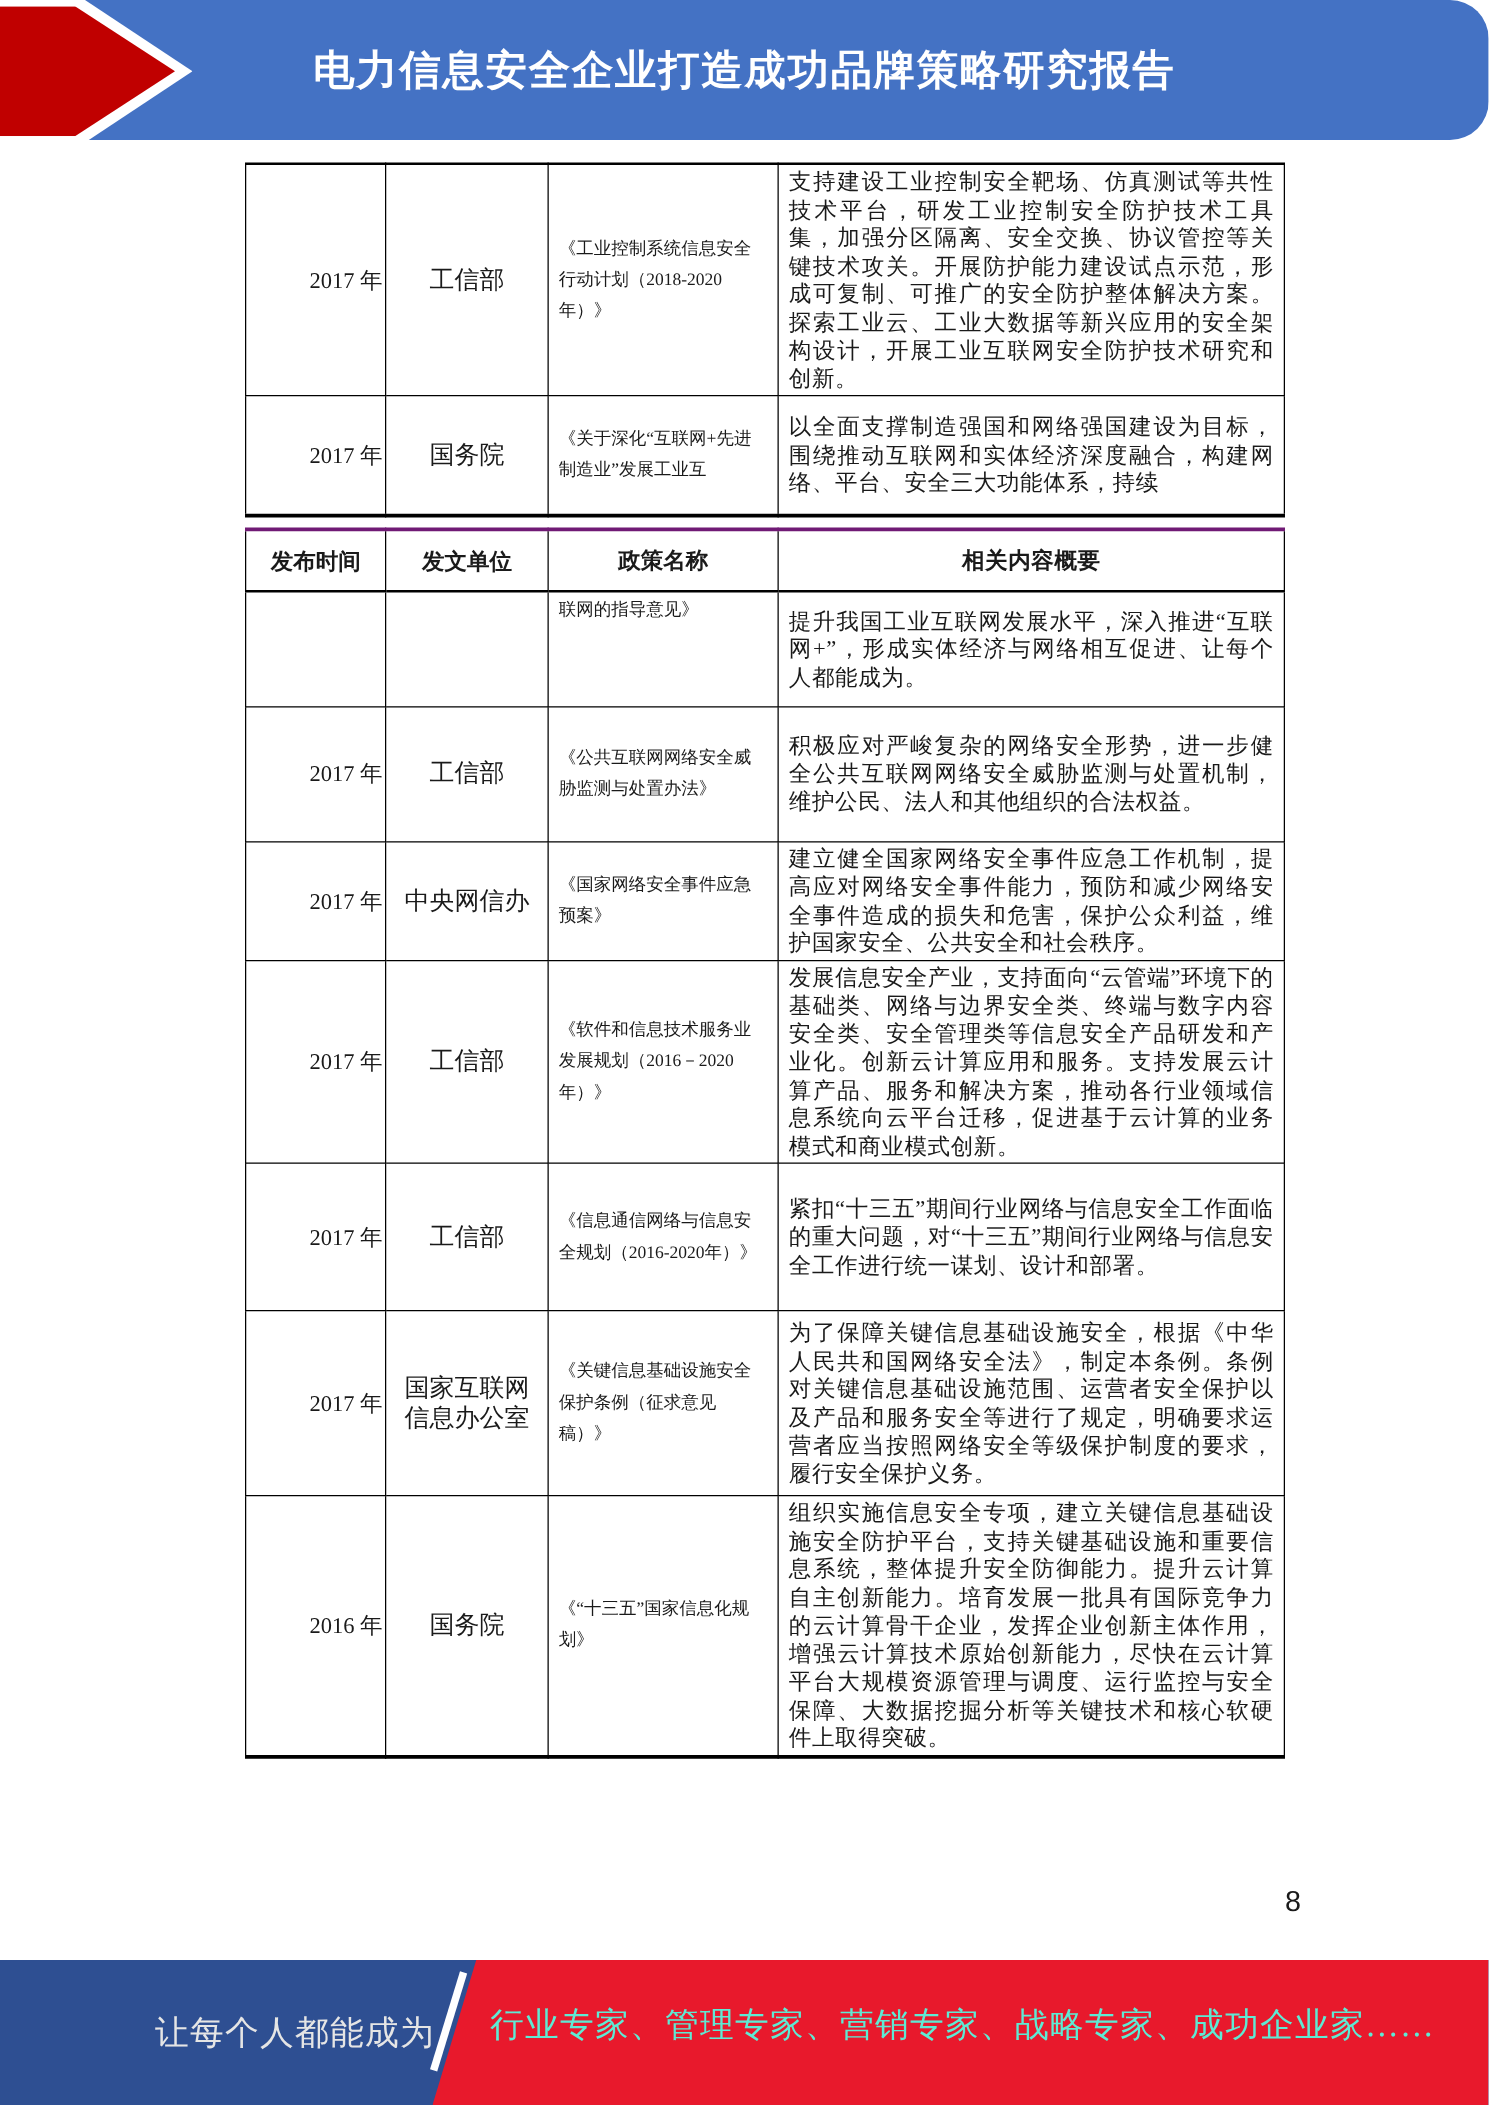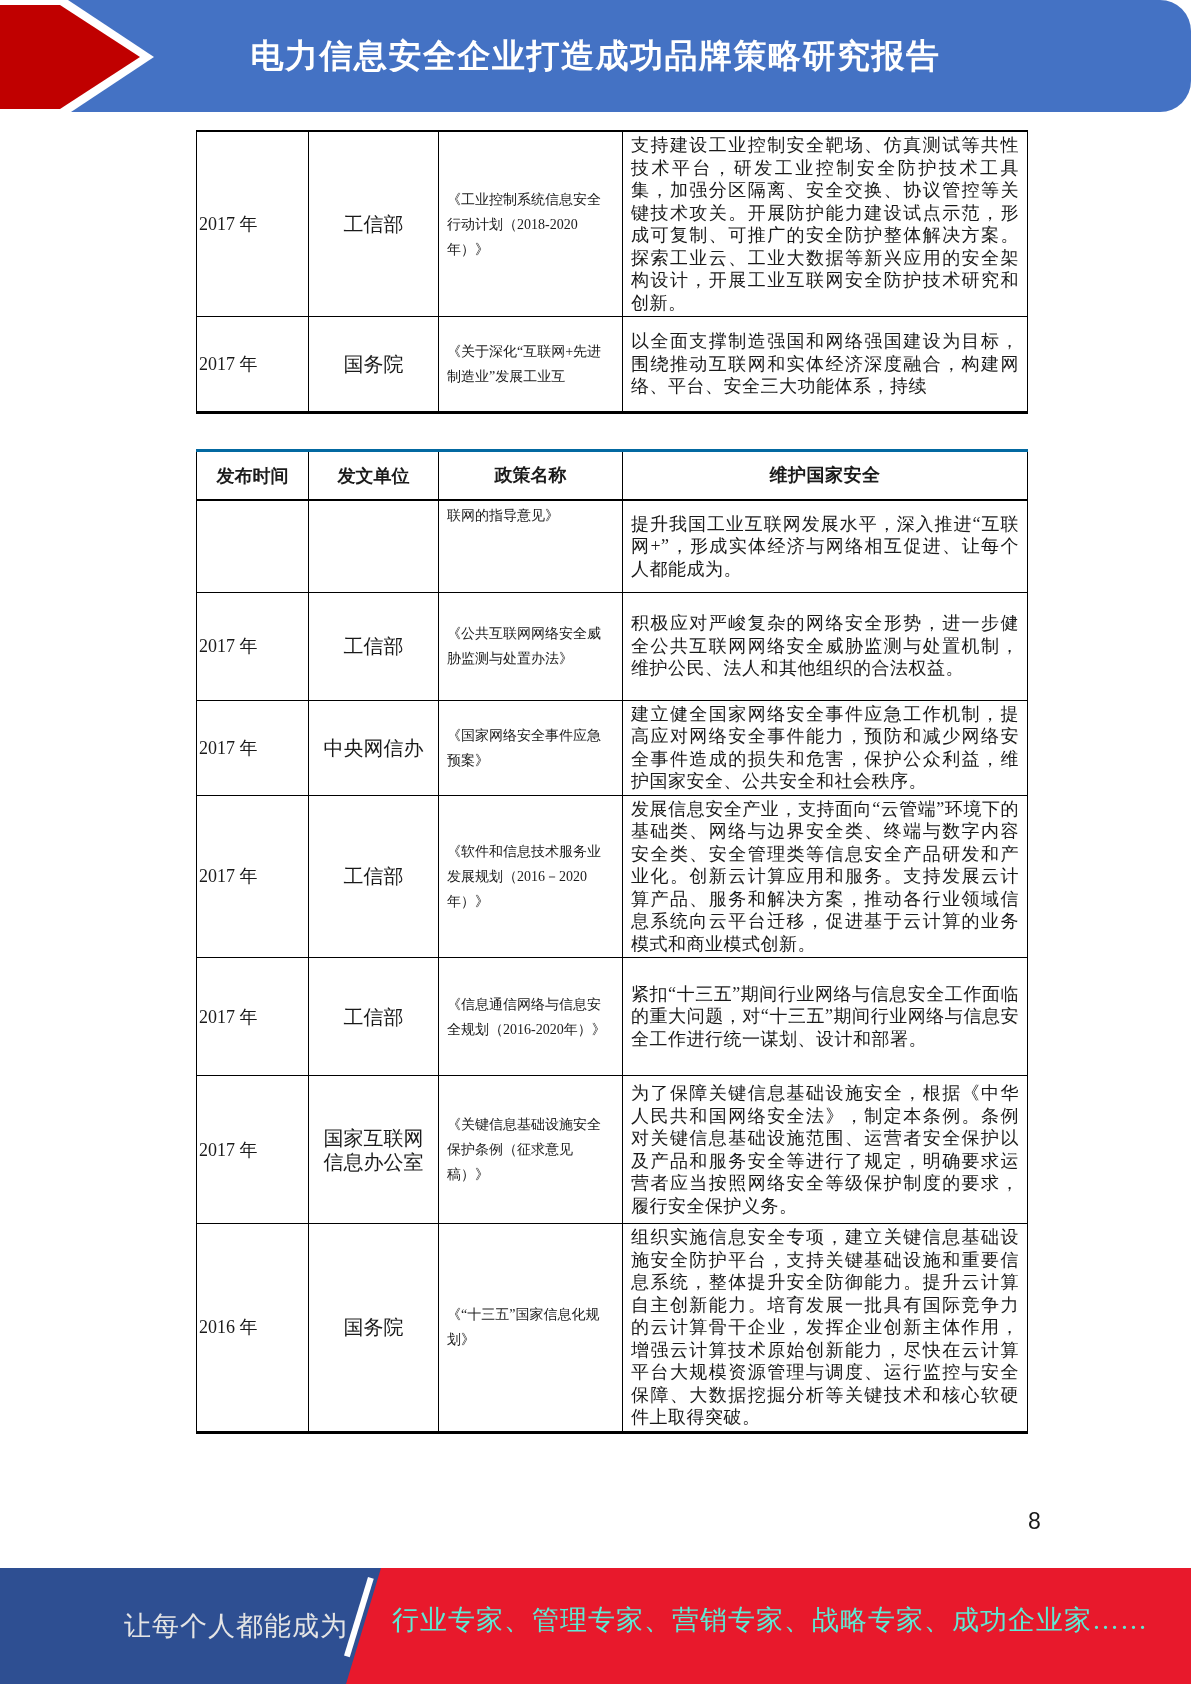--- a/index.html
+++ b/index.html
@@ -14,24 +14,24 @@
         clip-path:polygon(0 0,60px 0,100% 50%,60px 100%,0 100%);}
   .header-title{position:absolute;left:0;top:0;width:1191px;height:112px;line-height:112px;
         text-align:center;color:#ffffff;font-family:"Liberation Sans", sans-serif;
         font-weight:700;font-size:33px;letter-spacing:1.5px;margin:0;}
 
   
   table.policy{position:absolute;left:196px;border-collapse:collapse;table-layout:fixed;
         width:769px;background:#ffffff;}
   table.policy td{border:1px solid #000;overflow:hidden;}
   .t1{top:130px;border-top:2px solid #000;border-bottom:3px solid #000;}
-  .t2{top:449px;border-top:3px solid #0369a1;border-bottom:3px solid #000;padding-left:16px;}
+  .t2{top:422px;border-top:3px solid #701a75;border-bottom:3px solid #000;padding-left:16px;}
   .t2 thead td{border-bottom:2px solid #000;font-weight:700;text-align:center;
         vertical-align:middle;font-size:18px;height:43px;}
-  .cy{width:107px;text-align:left;vertical-align:middle;font-size:18px;padding:0 2px;}
+  .cy{width:107px;text-align:right;vertical-align:middle;font-size:18px;padding:0 2px;}
   .ca{width:107px;text-align:center;vertical-align:middle;font-size:20px;line-height:24px;padding:0 11px;}
   .cp{width:167px;text-align:left;vertical-align:middle;font-size:14px;line-height:25px;padding:2px 8px;}
   .cs{width:388px;text-align:justify;vertical-align:middle;font-size:18px;line-height:22.5px;
         letter-spacing:0.5px;padding:2px 8px;}
 
   
   .page-number{position:absolute;left:1028px;top:1508px;font-size:23px;color:#1a1a1a;
         font-family:"Liberation Sans", sans-serif;}
 
   
@@ -74,21 +74,21 @@
       </tr>
     </tbody>
   </table>
 
   <table class="policy t2">
     <thead>
       <tr>
         <td class="cy">发布时间</td>
         <td class="ca">发文单位</td>
         <td class="cp" style="text-align:center;margin-top:21px;">政策名称</td>
-        <td class="cs" style="text-align:center;">维护国家安全</td>
+        <td class="cs" style="text-align:center;">相关内容概要</td>
       </tr>
     </thead>
     <tbody>
       <tr style="height:92px;font-family:Liberation Serif, serif;">
         <td class="cy"></td>
         <td class="ca"></td>
         <td class="cp" style="vertical-align:top;">联网的指导意见》</td>
         <td class="cs">提升我国工业互联网发展水平，深入推进“互联网+”，形成实体经济与网络相互促进、让每个人都能成为。</td>
       </tr>
       <tr style="height:108px;">

